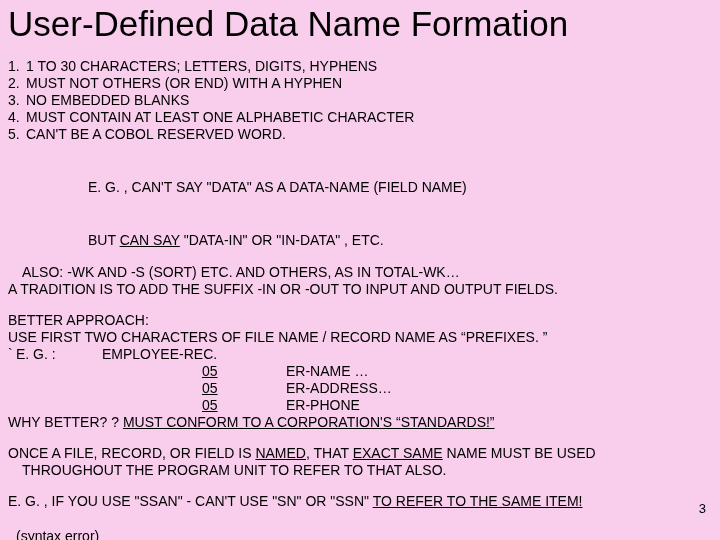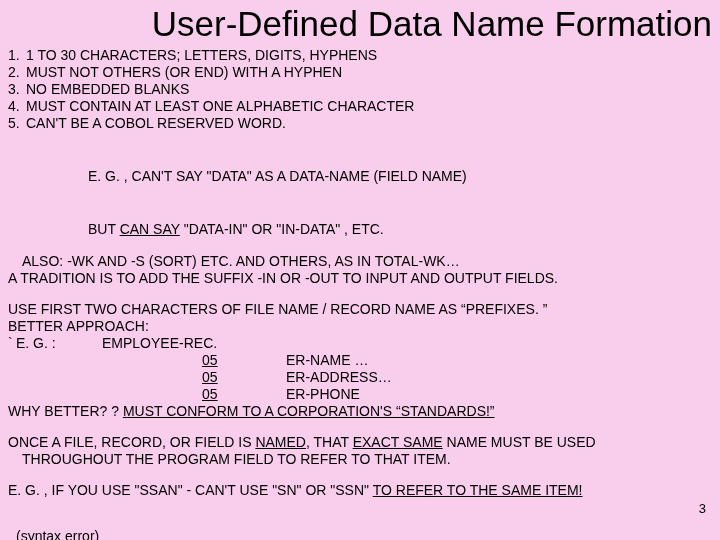--- a/index.html
+++ b/index.html
@@ -16,22 +16,21 @@
     position: relative;
     width: 720px;
     height: 540px;
     box-sizing: border-box;
     padding: 4px 8px 0 8px;
   }
   .title {
     font-size: 35px;
     font-weight: 400;
     letter-spacing: 0px;
-    margin: 0 0 3px 0;
-    text-align: right;
+    margin: 0 0 14px 0;
   }
   .body {
     font-size: 14px;
     line-height: 1.22;
   }
   .rules {
     margin-bottom: 14px;
   }
   .rule-row {
     display: flex;
@@ -103,22 +102,22 @@
         <span>BUT </span><span class="u">CAN SAY</span><span> "DATA-IN" OR "IN-DATA" , ETC.</span>
       </div>
     </div>
 
     <div class="para">
       <div style="padding-left:14px">ALSO:  -WK AND -S (SORT) ETC. AND OTHERS, AS IN TOTAL-WK…</div>
       <div>A TRADITION  IS TO ADD THE SUFFIX -IN OR -OUT TO INPUT AND OUTPUT FIELDS.</div>
     </div>
 
     <div class="para">
+      <div>BETTER APPROACH:</div>
       <div>USE FIRST TWO CHARACTERS OF FILE NAME / RECORD NAME AS “PREFIXES. ”</div>
-      <div>BETTER APPROACH:</div>
       <div class="ex-row">
         <span style="width:8px">`</span>
         <span class="ex-ind-a">E. G. :</span>
         <span>EMPLOYEE-REC.</span>
       </div>
       <div class="ex-row">
         <span class="ex-ind-b2"></span>
         <span class="ex-ind-c">05</span>
         <span>ER-NAME …</span>
       </div>
@@ -134,21 +133,21 @@
       </div>
       <div>
         <span>WHY BETTER? ? </span><span class="u"> MUST CONFORM TO A CORPORATION'S “STANDARDS!”</span>
       </div>
     </div>
 
     <div class="para">
       <div>
         <span>ONCE A FILE, RECORD, OR FIELD IS </span><span class="u">NAMED</span><span>, THAT </span><span class="u">EXACT SAME</span><span> NAME MUST BE USED</span>
       </div>
-      <div style="padding-left:14px">THROUGHOUT THE PROGRAM FIELD TO REFER TO THAT ITEM.</div>
+      <div style="padding-left:14px">THROUGHOUT THE PROGRAM UNIT TO REFER TO THAT ALSO.</div>
     </div>
 
     <div>
       <span>E. G. ,  IF YOU USE "SSAN" - CAN'T USE "SN" OR "SSN" </span><span class="u">TO REFER TO THE SAME ITEM!</span>
     </div>
 
   </div>
 
   <div class="slide-num">3</div>
   <div class="cutoff">(syntax error)</div>

